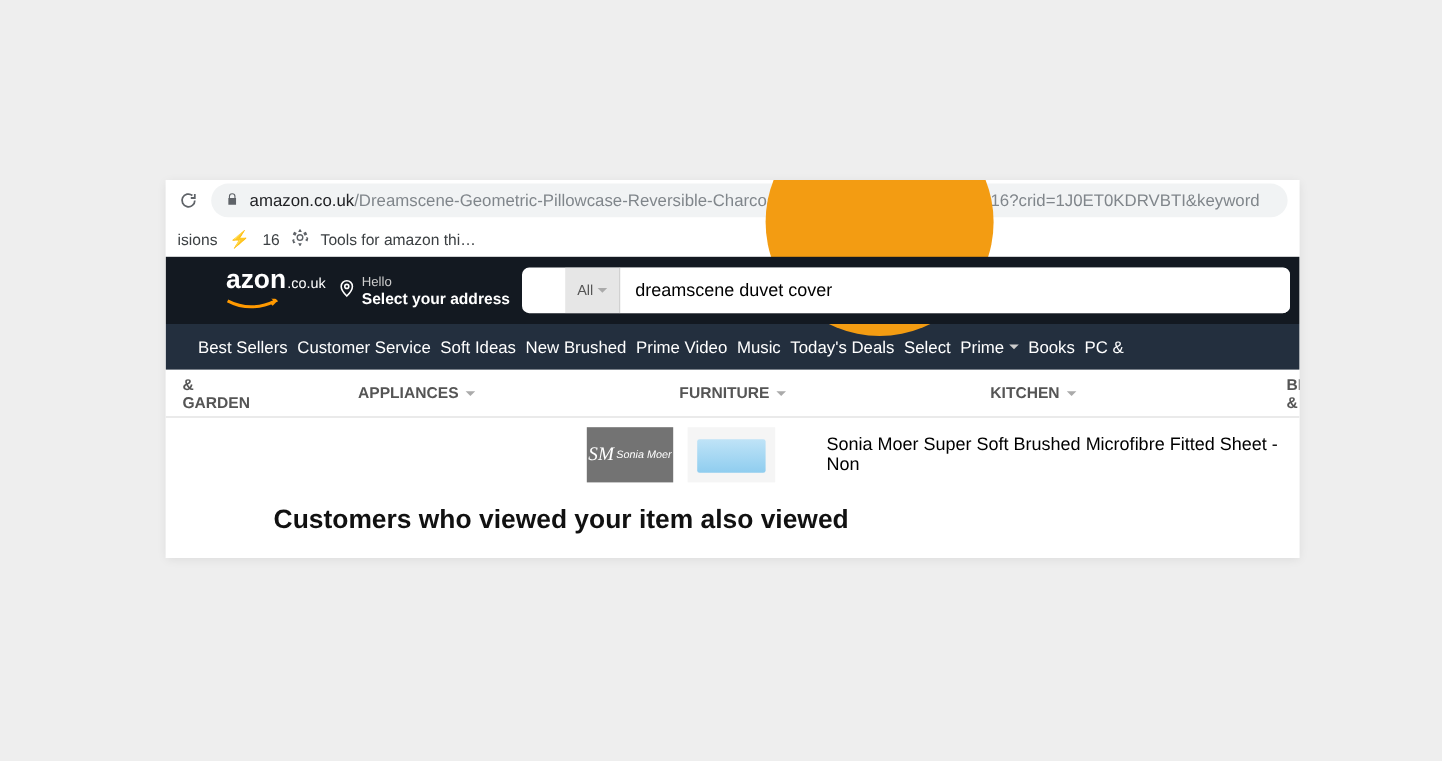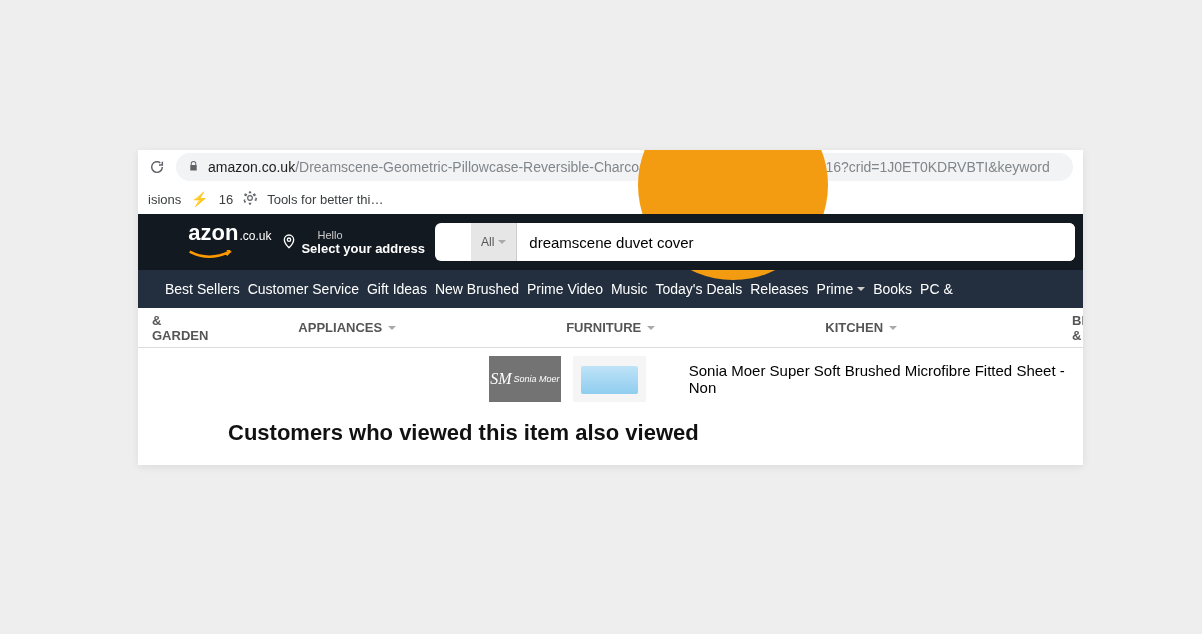--- a/index.html
+++ b/index.html
@@ -20,21 +20,21 @@
 
 .highlight { position:absolute; left:500px; top:-60px; width:190px; height:190px; border-radius:50%; background:#f39c12; z-index:5; }
 
 
 .amz-top { position:relative; background:#131921; height:56px; display:flex; align-items:center; padding:0 8px; gap:10px; z-index:10;justify-content:flex-end; }
 .logo { display:flex; align-items:baseline; color:#fff; font-weight:700; font-size:22px; }
 .logo .tld { font-size:12px; font-weight:400; margin-left:1px; }
 .swoosh { width:50px; height:10px; margin-top:-6px; }
 .swoosh path { stroke:#ff9900; stroke-width:3; fill:none; }
 .addr { display:flex; gap:4px; color:#fff; align-items:center; }
-.addr-txt .h { font-size:11px; color:#ccc;margin-left:16px; }
+.addr-txt .h { font-size:11px; color:#ccc; }
 .addr-txt .s { font-size:13px; font-weight:700; }
 .pin { font-size:15px; }
 .srch { flex:1; display:flex; height:38px; border-radius:6px; overflow:hidden; background:#fff; max-width:640px; }
 .srch-cat { background:#e6e6e6; color:#555; font-size:12px; padding:0 10px; display:flex; align-items:center; gap:4px; border-right:1px solid #ccc;margin-left:36px; }
 .srch-input { flex:1; border:none; outline:none; font-size:15px; padding:0 12px; }
 
 
 .amz-nav { background:#232f3e; height:38px; display:flex; align-items:center; padding:0 27px; gap:8px; }
 .amz-nav a { color:#fff; font-size:14px; text-decoration:none; white-space:nowrap; display:flex; align-items:center; gap:4px; }
 .caret { width:0; height:0; border-left:4px solid transparent; border-right:4px solid transparent; border-top:4px solid #aaa; }
@@ -79,21 +79,21 @@
 
   <div class="bmrow">
     <span>isions</span>
     <span class="bolt">⚡</span>
     <span>16</span>
     <span class="gear">
       <svg width="14" height="14" viewBox="0 0 24 24">
           <path fill="none" stroke="#5f6368" stroke-width="2" d="M12 8a4 4 0 1 0 0 8 4 4 0 0 0 0-8zm9 4l2 1-1 3-2-1m-16 0l-2 1 1 3 2-1M12 1l1 2h-2zM12 23l-1-2h2zM4 5l2 1-1 2-2-1zM20 5l-2 1 1 2 2-1z"></path>
         </svg>
     </span>
-    <span>Tools for better thi…</span>
+    <span>Tools for amazon thi…</span>
   </div>
 
   <div class="highlight"></div>
 
   <div class="amz-top">
     <div>
       <div class="logo">
           <span>azon</span>
           <span class="tld">.co.uk</span>
         </div>
@@ -118,26 +118,26 @@
         <span>All</span>
         <span class="caret"></span>
       </div>
       <input class="srch-input" value="dreamscene duvet cover" style="">
     </div>
   </div>
 
   <div class="amz-nav">
     <a>Best Sellers</a>
     <a>Customer Service</a>
-    <a>Gift Ideas</a>
+    <a>Soft Ideas</a>
     <a>New Brushed</a>
     <a>Prime Video</a>
     <a>Music</a>
     <a>Today's Deals</a>
-    <a>Releases</a>
+    <a>Select</a>
     <a>
         <span>Prime</span>
         <span class="caret w"></span>
       </a>
     <a>Books</a>
     <a>PC &amp;</a>
   </div>
 
   <div class="sub">
     <span class="i">&amp; GARDEN</span>
@@ -164,14 +164,14 @@
     <div style="width:348px"></div>
     <div class="thumb1">
         <span class="sm">SM</span>
         <span>Sonia Moer</span>
       </div>
     <div class="thumb2"></div>
     <div style="width:20px"></div>
     <span>Sonia Moer Super Soft Brushed Microfibre Fitted Sheet - Non</span>
   </div>
 
-  <div class="heading">Customers who viewed this item also viewed</div>
+  <div class="heading">Customers who viewed your item also viewed</div>
 </div>
 
 </body></html>

